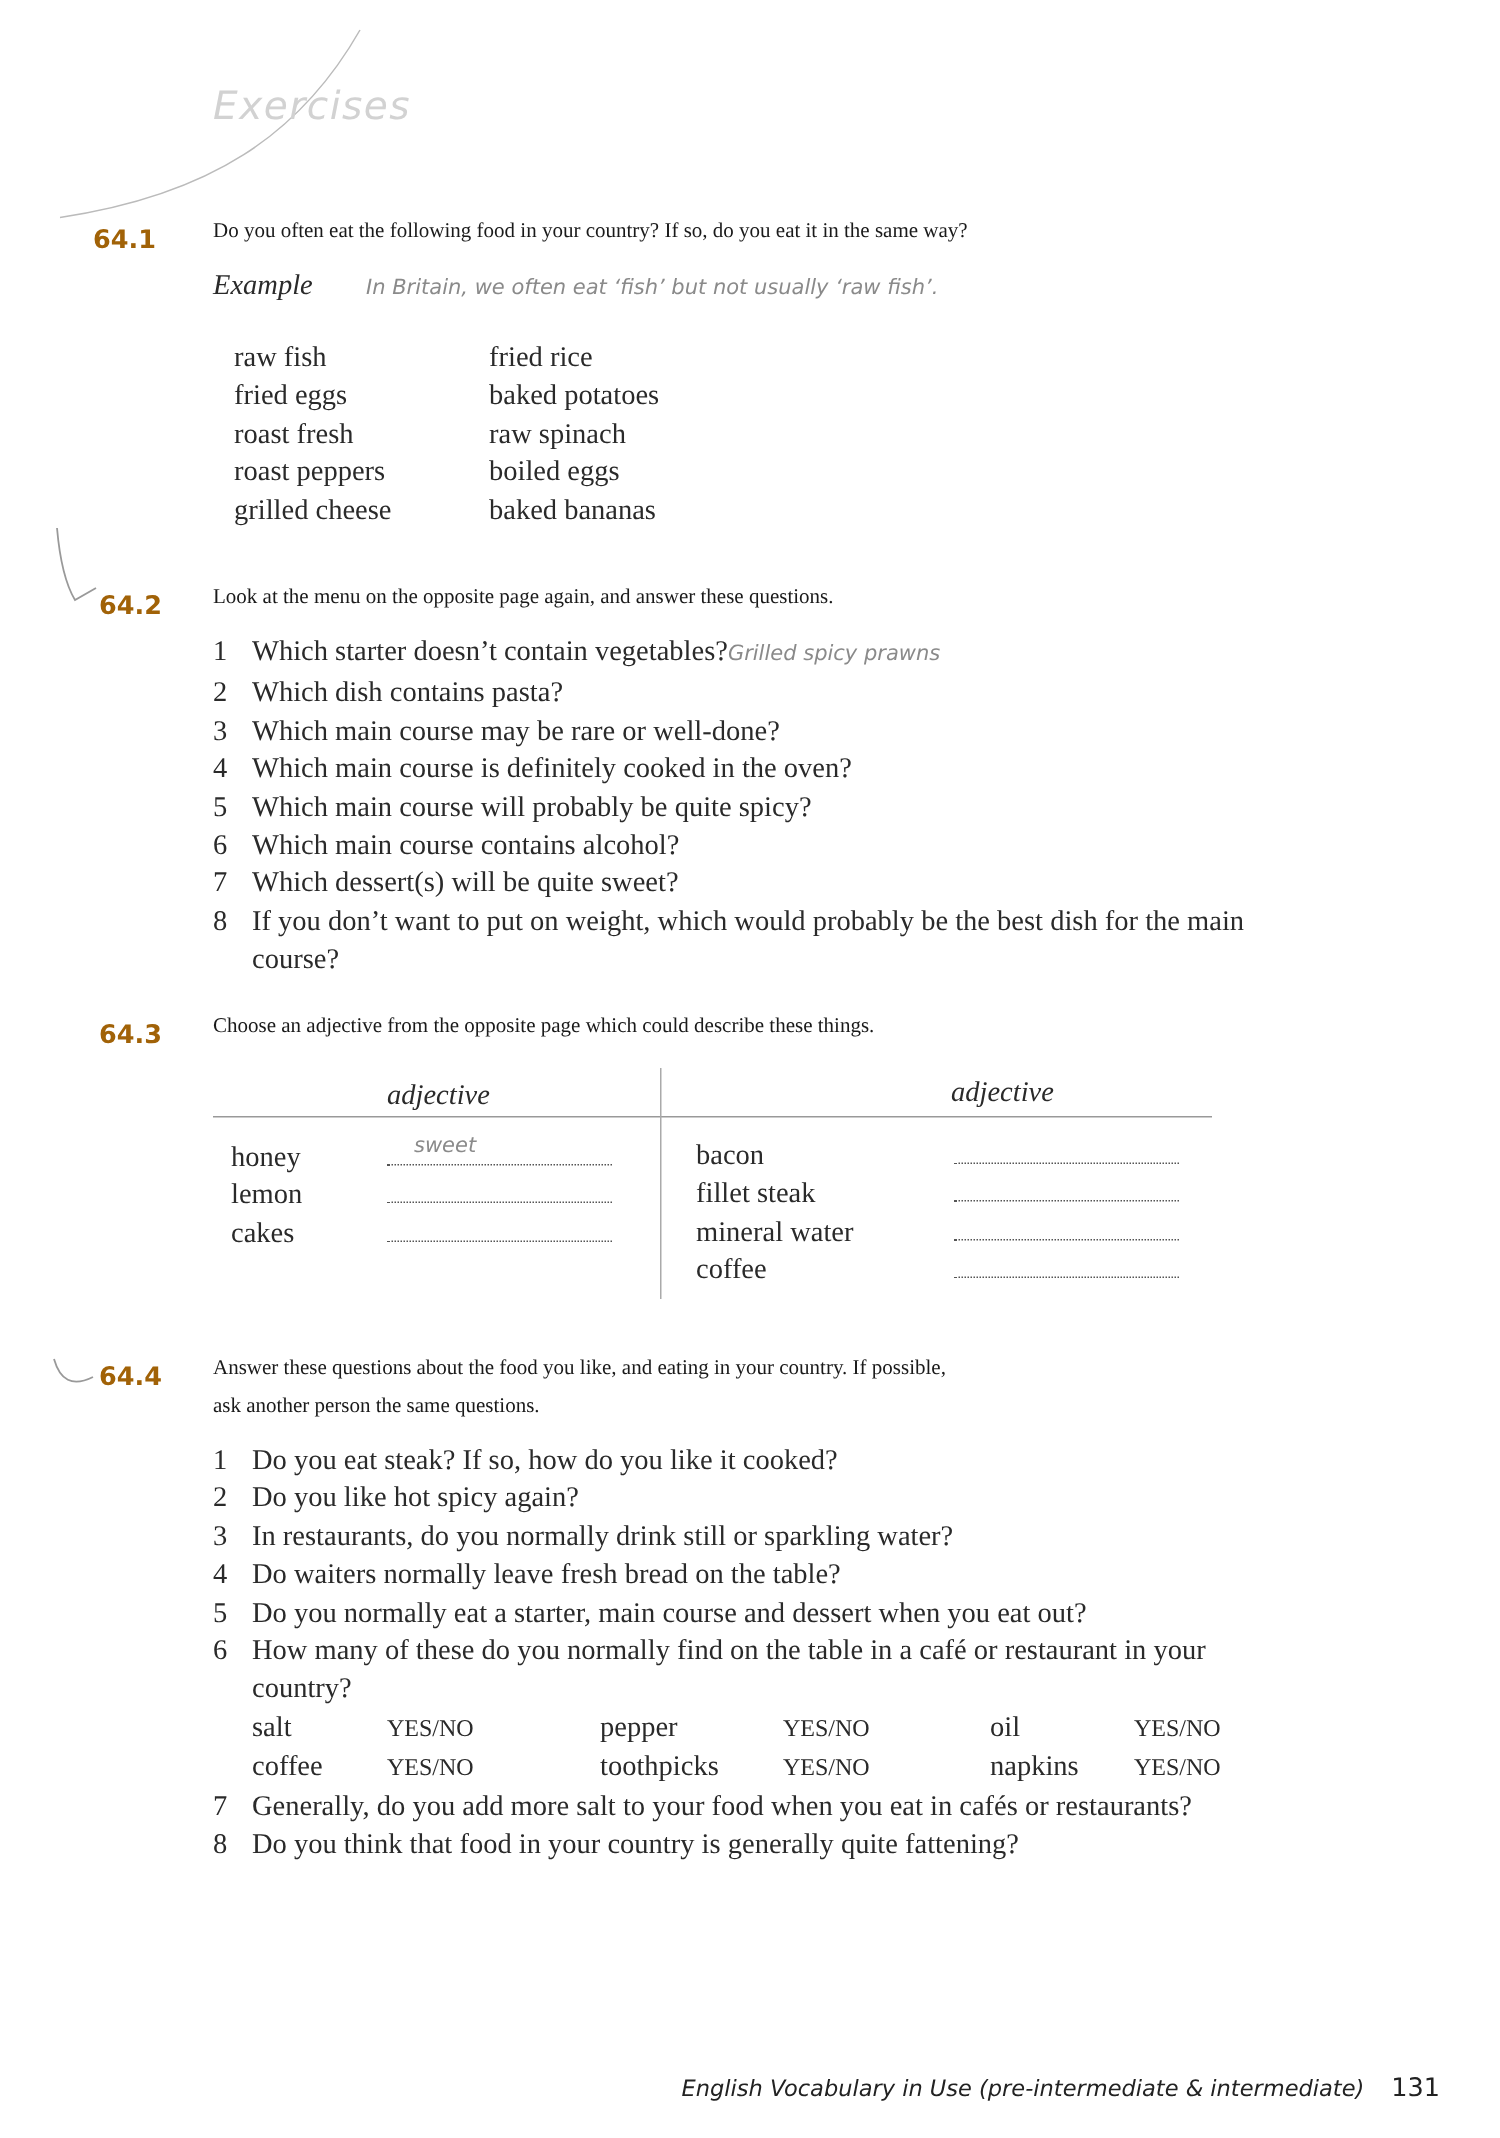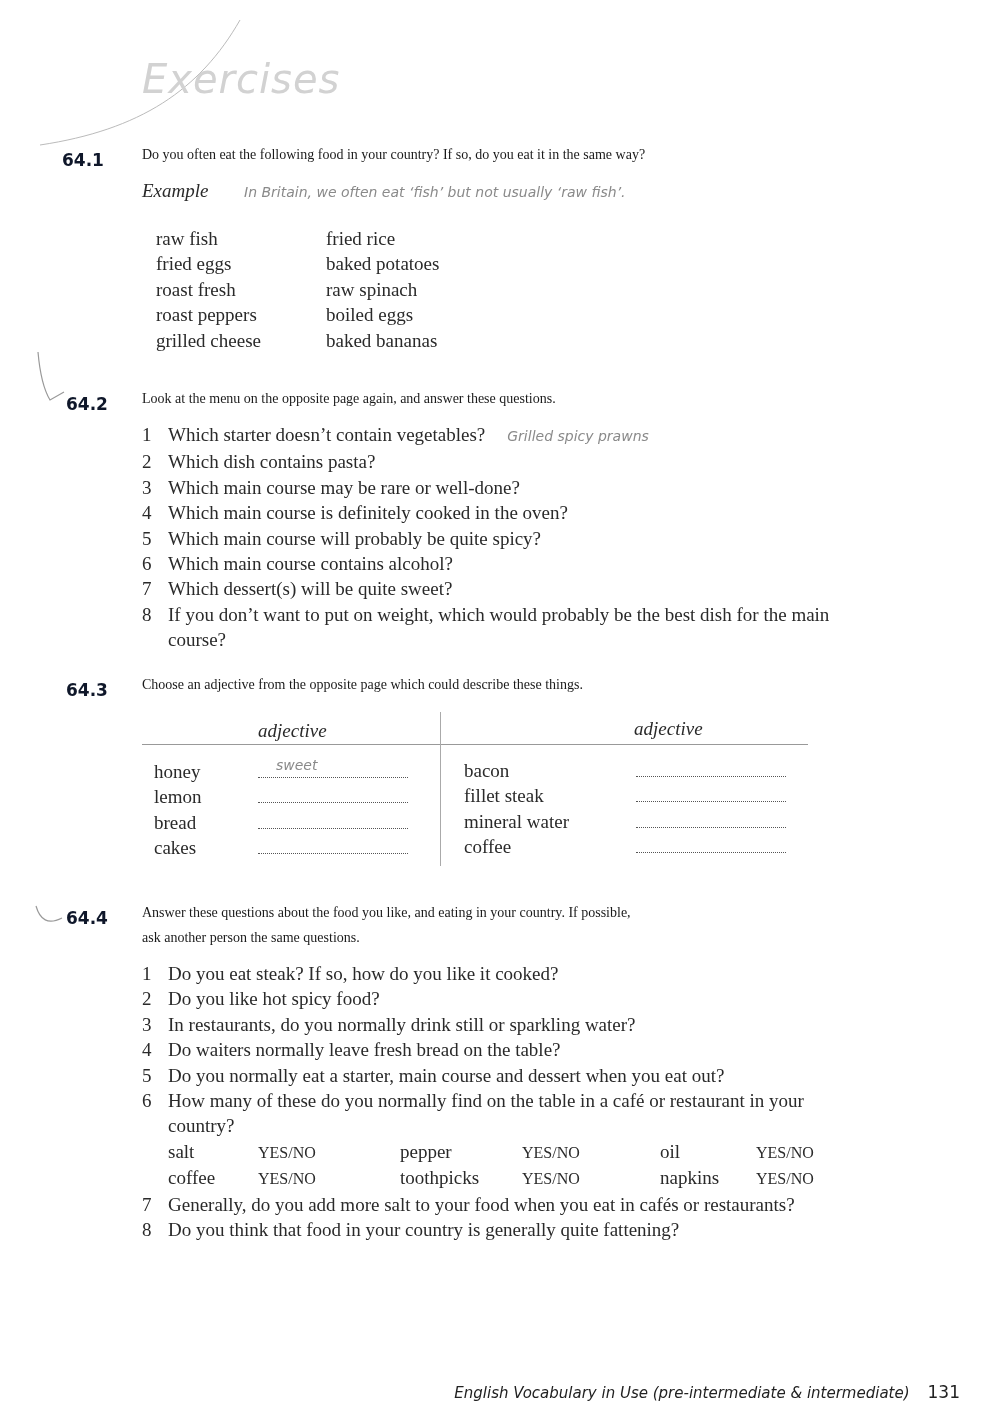--- a/index.html
+++ b/index.html
@@ -1,21 +1,21 @@
 <!DOCTYPE html>
 <html><head>
 <meta charset="utf-8">
 <style>
   html, body { margin: 0; padding: 0; background: #ffffff; }
   body { width: 1000px; height: 1425px; position: relative; overflow: hidden;
          font-family: "Liberation Serif", serif; color: #222; }
   .abs { position: absolute; }
   .title { left: 142px; top: 56px; font-family: "DejaVu Sans", sans-serif; font-style: italic;
-           font-size: 40px; color: #d2d2d2; letter-spacing: 1px; }
-  .num { font-family: "DejaVu Sans", sans-serif; font-weight: bold; font-size: 17px; color: #0f172a; }
+           font-size: 26px; color: #d2d2d2; letter-spacing: 1px; }
+  .num { font-family: "DejaVu Sans", sans-serif; font-weight: bold; font-size: 17px; color: #a16207; }
   .q { font-size: 14px; color: #1a1a1a; }
   .body { font-size: 19px; color: #2a2a2a; }
   .hand { font-family: "DejaVu Sans", sans-serif; font-size: 14px; color: #8a8a8a; font-style: italic; }
   .list { line-height: 25.4px; }
   .item-n { display: inline-block; width: 26px; }
   .dots { display: inline-block; width: 150px; border-bottom: 1px dotted #555; height: 16px; position: relative; }
   .dots .ans { position: absolute; left: 18px; top: -8px; text-align: right; }
   .footer { right: 40px; top: 1382px; font-family: "DejaVu Sans", sans-serif; font-size: 15px; color: #222; }
   .footer .t { font-style: italic; }
   .footer .p { margin-left: 18px; font-size: 17px; }
@@ -47,57 +47,56 @@
   <div>fried rice</div>
   <div>baked potatoes</div>
   <div>raw spinach</div>
   <div>boiled eggs</div>
   <div>baked bananas</div>
 </div>
 
 <div class="abs num" style="left:66px;top:394px">64.2</div>
 <div class="abs q" style="left:142px;top:391px">Look at the menu on the opposite page again, and answer these questions.</div>
 <div class="abs body list" style="left:142px;top:422px">
-  <div><span class="item-n">1</span><span>Which starter doesn’t contain vegetables?</span><span class="hand" style="margin-left:22px">Grilled spicy prawns</span></div>
+  <div><span class="item-n">1</span><span>Which starter doesn’t contain vegetables?</span><span class="hand" style="">Grilled spicy prawns</span></div>
   <div><span class="item-n">2</span><span>Which dish contains pasta?</span></div>
   <div><span class="item-n">3</span><span>Which main course may be rare or well-done?</span></div>
   <div><span class="item-n">4</span><span>Which main course is definitely cooked in the oven?</span></div>
   <div><span class="item-n">5</span><span>Which main course will probably be quite spicy?</span></div>
   <div><span class="item-n">6</span><span>Which main course contains alcohol?</span></div>
   <div><span class="item-n">7</span><span>Which dessert(s) will be quite sweet?</span></div>
   <div><span class="item-n">8</span><span>If you don’t want to put on weight, which would probably be the best dish for the main</span></div>
   <div><span class="item-n"></span><span>course?</span></div>
 </div>
 
 <div class="abs num" style="left:66px;top:680px">64.3</div>
 <div class="abs q" style="left:142px;top:677px">Choose an adjective from the opposite page which could describe these things.</div>
 <div class="abs" style="left:142px;top:744px;width:666px;height:1px;background:#999"></div>
 <div class="abs" style="left:440px;top:712px;width:1px;height:154px;background:#aaa"></div>
 <div class="abs body" style="left:258px;top:720px;font-style:italic">adjective</div>
 <div class="abs body" style="left:634px;top:718px;font-style:italic">adjective</div>
 
 <div class="abs body list" style="left:154px;top:759px;width:270px">
   <div><span style="display:inline-block;width:104px">honey</span><span class="dots"><span class="ans hand">sweet</span></span></div>
   <div><span style="display:inline-block;width:104px">lemon</span><span class="dots"></span></div>
-  <div><span style="display:inline-block;width:104px">bread</span><span class="dots"></span></div>
   <div><span style="display:inline-block;width:104px">cakes</span><span class="dots"></span></div>
 </div>
 <div class="abs body list" style="left:464px;top:758px;width:340px">
   <div><span style="display:inline-block;width:172px">bacon</span><span class="dots"></span></div>
   <div><span style="display:inline-block;width:172px">fillet steak</span><span class="dots"></span></div>
   <div><span style="display:inline-block;width:172px">mineral water</span><span class="dots"></span></div>
   <div><span style="display:inline-block;width:172px">coffee</span><span class="dots"></span></div>
 </div>
 
 <div class="abs num" style="left:66px;top:908px">64.4</div>
 <div class="abs q" style="left:142px;top:905px">Answer these questions about the food you like, and eating in your country. If possible,</div>
 <div class="abs q" style="left:142px;top:930px">ask another person the same questions.</div>
 <div class="abs body list" style="left:142px;top:961px">
   <div><span class="item-n">1</span><span>Do you eat steak? If so, how do you like it cooked?</span></div>
-  <div><span class="item-n">2</span><span>Do you like hot spicy food?</span></div>
+  <div><span class="item-n">2</span><span>Do you like hot spicy again?</span></div>
   <div><span class="item-n">3</span><span>In restaurants, do you normally drink still or sparkling water?</span></div>
   <div><span class="item-n">4</span><span>Do waiters normally leave fresh bread on the table?</span></div>
   <div><span class="item-n">5</span><span>Do you normally eat a starter, main course and dessert when you eat out?</span></div>
   <div><span class="item-n">6</span><span>How many of these do you normally find on the table in a café or restaurant in your</span></div>
   <div><span class="item-n"></span><span>country?</span></div>
   <div><span class="item-n"></span><span style="display:inline-block;width:90px">salt</span><span class="yn" style="display:inline-block;width:142px">YES/NO</span><span style="display:inline-block;width:122px">pepper</span><span class="yn" style="display:inline-block;width:138px">YES/NO</span><span style="display:inline-block;width:96px">oil</span><span class="yn">YES/NO</span></div>
   <div><span class="item-n"></span><span style="display:inline-block;width:90px">coffee</span><span class="yn" style="display:inline-block;width:142px">YES/NO</span><span style="display:inline-block;width:122px">toothpicks</span><span class="yn" style="display:inline-block;width:138px">YES/NO</span><span style="display:inline-block;width:96px">napkins</span><span class="yn">YES/NO</span></div>
   <div><span class="item-n">7</span><span>Generally, do you add more salt to your food when you eat in cafés or restaurants?</span></div>
   <div><span class="item-n">8</span><span>Do you think that food in your country is generally quite fattening?</span></div>
 </div>

